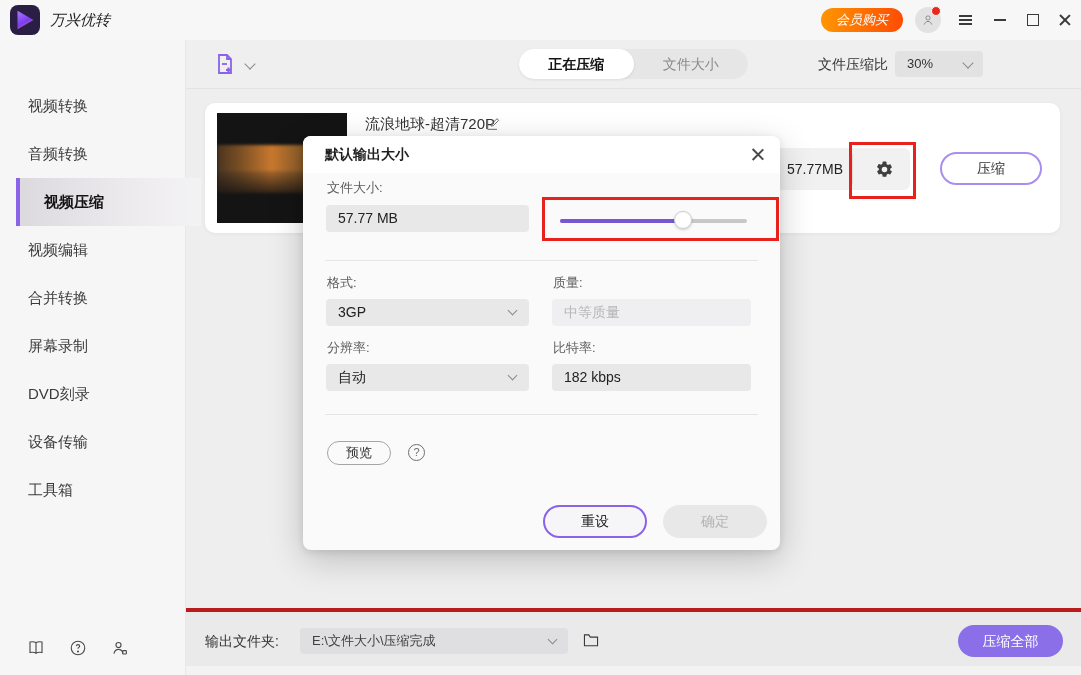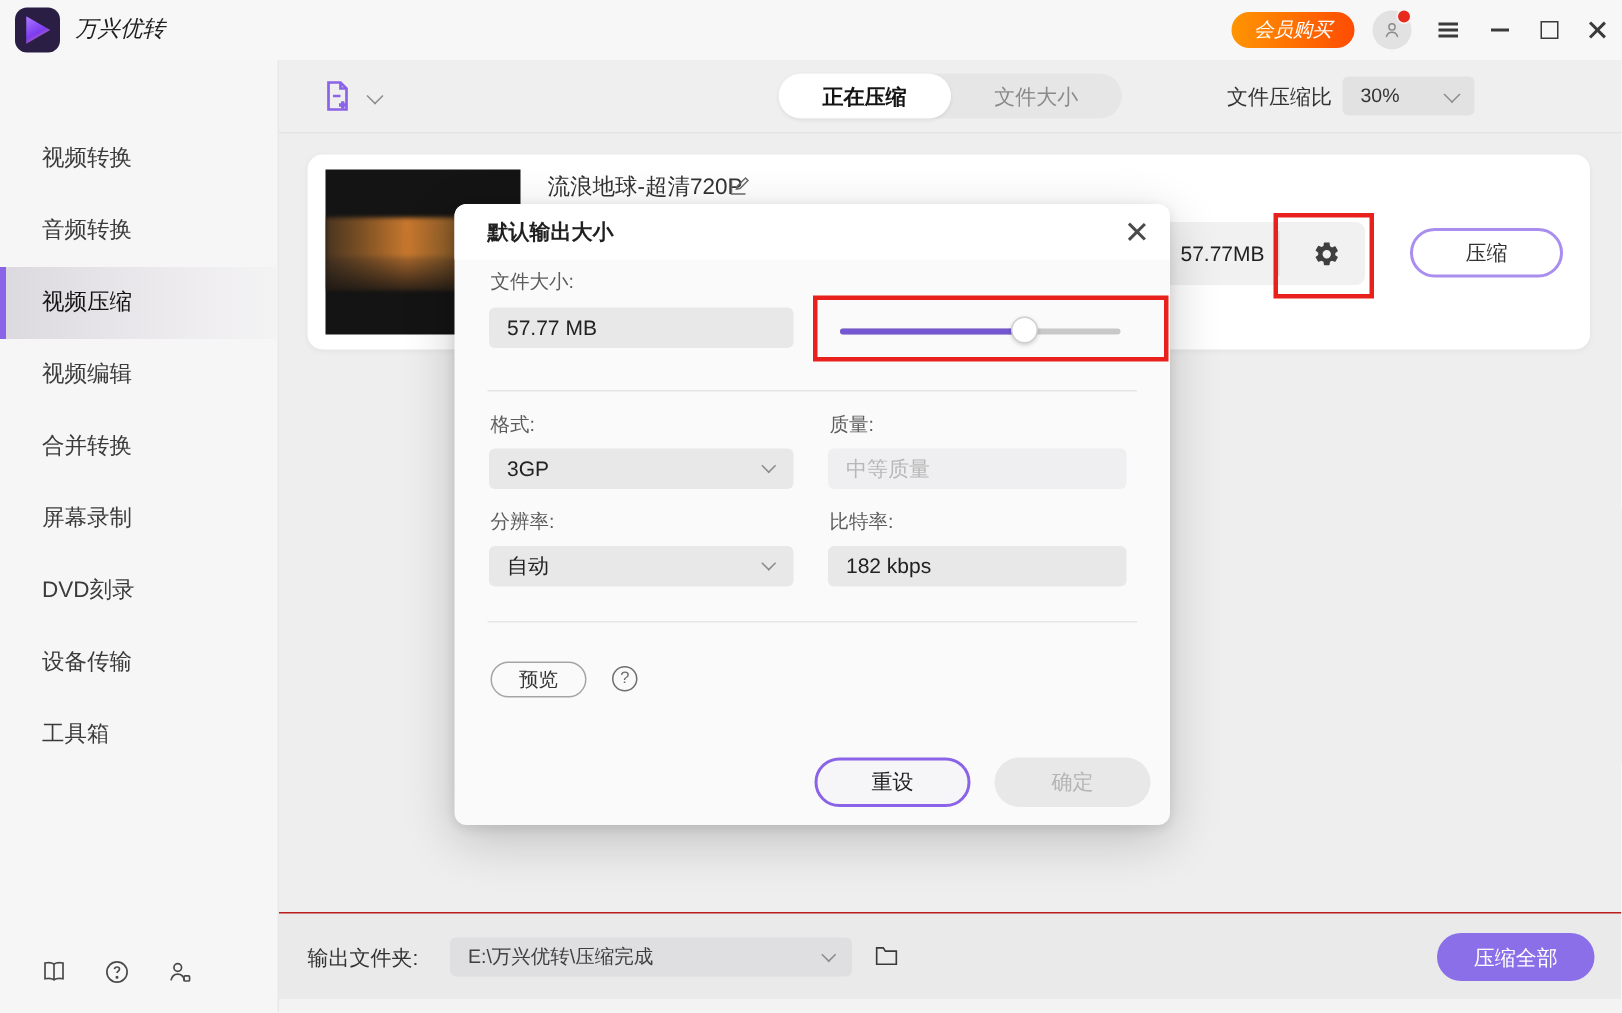--- a/index.html
+++ b/index.html
@@ -29,22 +29,22 @@
   .min-bar{width:12px;height:1.8px;background:#3a3a3a;}
   .max-box{width:10px;height:10px;border:1.6px solid #3a3a3a;}
   .x-icon{position:relative;width:12px;height:12px;}
   .x-icon:before,.x-icon:after{content:"";position:absolute;left:5px;top:-1px;width:1.8px;height:14px;background:#3a3a3a;}
   .x-icon:before{transform:rotate(45deg);} .x-icon:after{transform:rotate(-45deg);}
   
   .sidebar{position:absolute;left:0;top:40px;width:185px;height:635px;background:#f7f6f7;
         border-right:1px solid #e9e8e9;}
   .side-item{position:absolute;left:0;width:185px;height:48px;line-height:48px;
         padding-left:28px;box-sizing:border-box;font-size:15px;color:#3b3b3b;cursor:default;}
-  .side-item.active{font-weight:normal;color:#141414;
-        background:linear-gradient(90deg,#dcd9de 0%,#eceaed 60%,#f4f3f4 100%);}
+  .side-item.active{font-weight:bold;color:#141414;
+        background:linear-gradient(90deg,#dcd9de 0%,#eceaed 60%,#f4f3f4 100%);margin-left:16px;}
   .side-item.active:before{content:"";position:absolute;left:0;top:0;width:4px;height:48px;
         background:#8a63e8;}
   .side-foot{position:absolute;left:0;top:585px;width:185px;height:50px;display:flex;
         align-items:center;gap:24px;padding-left:27px;box-sizing:border-box;}
   .side-foot svg{width:18px;height:18px;stroke:#4a4a4a;fill:none;stroke-width:1.5;}
   
   .toolbar{position:absolute;left:186px;top:40px;width:895px;height:48px;background:#f0eff0;
         border-bottom:1px solid #e4e3e4;}
   .addfile{position:absolute;left:27px;top:12px;width:24px;height:24px;}
   .addfile svg{width:24px;height:24px;stroke:#8a63e8;fill:none;stroke-width:1.8;}
@@ -81,21 +81,21 @@
   .gear-btn{position:absolute;left:104px;top:2px;width:40px;height:38px;display:flex;
         align-items:center;justify-content:center;}
   .gear-btn svg{width:19px;height:19px;fill:#3f3f3f;}
   .anno{position:absolute;border:3px solid #e8211d;box-sizing:border-box;}
   .gear-anno{left:849px;top:142px;width:67px;height:57px;}
   .compress-btn{position:absolute;left:735px;top:49px;width:102px;height:33px;border-radius:17px;
         background:#fff;border:2px solid #a98ef0;box-sizing:border-box;text-align:center;
         line-height:29px;font-size:14px;color:#333;}
   
   .footer{position:absolute;left:186px;top:608px;width:895px;height:58px;background:#ebeaeb;
-        border-top:1px solid #b91c1c;}
+        border-top:4px solid #b91c1c;}
   .foot-strip{position:absolute;left:186px;top:666px;width:895px;height:9px;background:#f4f3f4;}
   .out-label{position:absolute;left:19px;top:0;height:58px;line-height:58px;font-size:14px;color:#333;}
   .path-select{position:absolute;left:114px;top:16px;width:268px;height:26px;background:#dfdee0;
         border-radius:4px;font-size:13px;color:#3f3f3f;line-height:26px;padding-left:12px;
         box-sizing:border-box;}
   .path-select .chev{position:absolute;right:12px;top:8px;width:6px;height:6px;}
   .folder-ico{position:absolute;left:396px;top:20px;}
   .folder-ico svg{width:18px;height:16px;stroke:#3a3a3a;fill:none;stroke-width:1.5;}
   .compress-all{position:absolute;left:772px;top:13px;width:105px;height:32px;border-radius:16px;
         background:#8b6fe8;color:#fff;font-size:14px;text-align:center;line-height:32px;}
@@ -245,21 +245,21 @@
           </svg>
       </div>
     </div>
     <div class="compress-btn">压缩</div>
   </div>
   <div class="anno gear-anno"></div>
 
   <div class="footer">
     <div class="out-label">输出文件夹:</div>
     <div class="path-select">
-      <span>E:\万兴优转\压缩完成</span>
+      <span>E:\文件大小\压缩完成</span>
       <span class="chev"></span>
     </div>
     <div class="folder-ico">
       <svg viewBox="0 0 24 22">
           <path d="M3 4h6l2 3h10v12H3z"></path>
         </svg>
     </div>
     <div class="compress-all">压缩全部</div>
   </div>
   <div class="foot-strip"></div>

